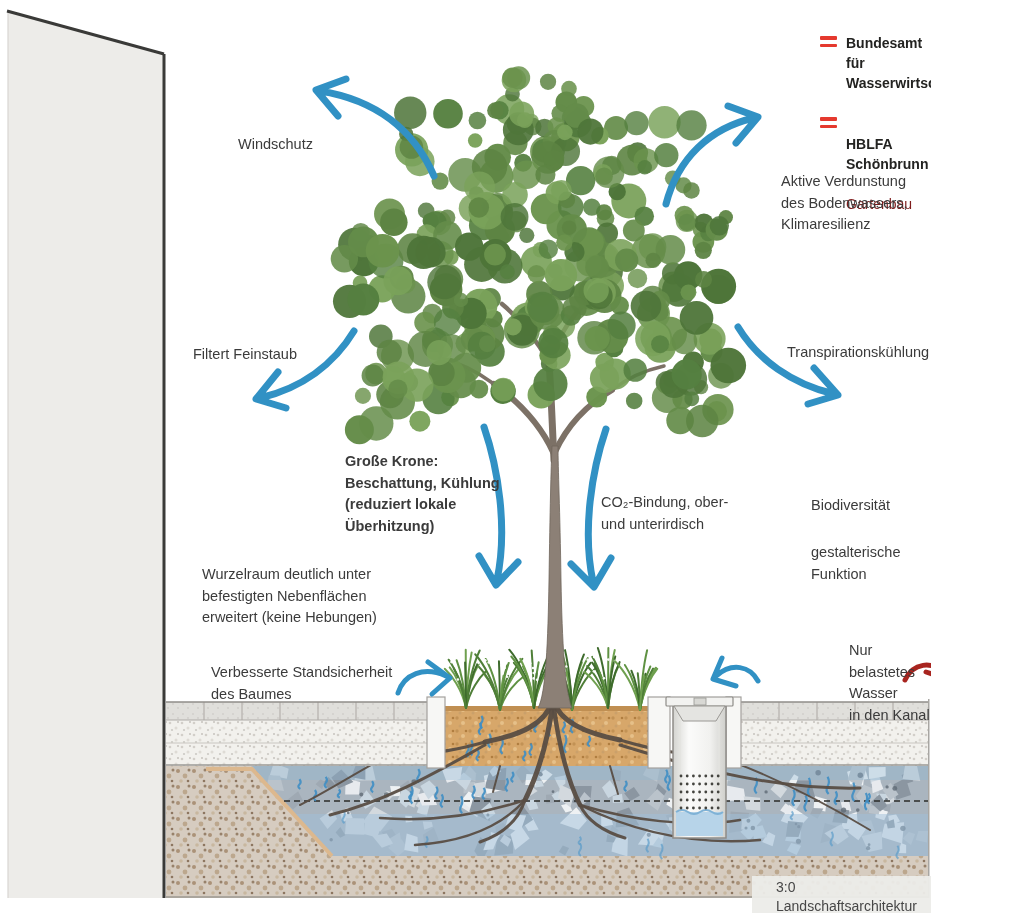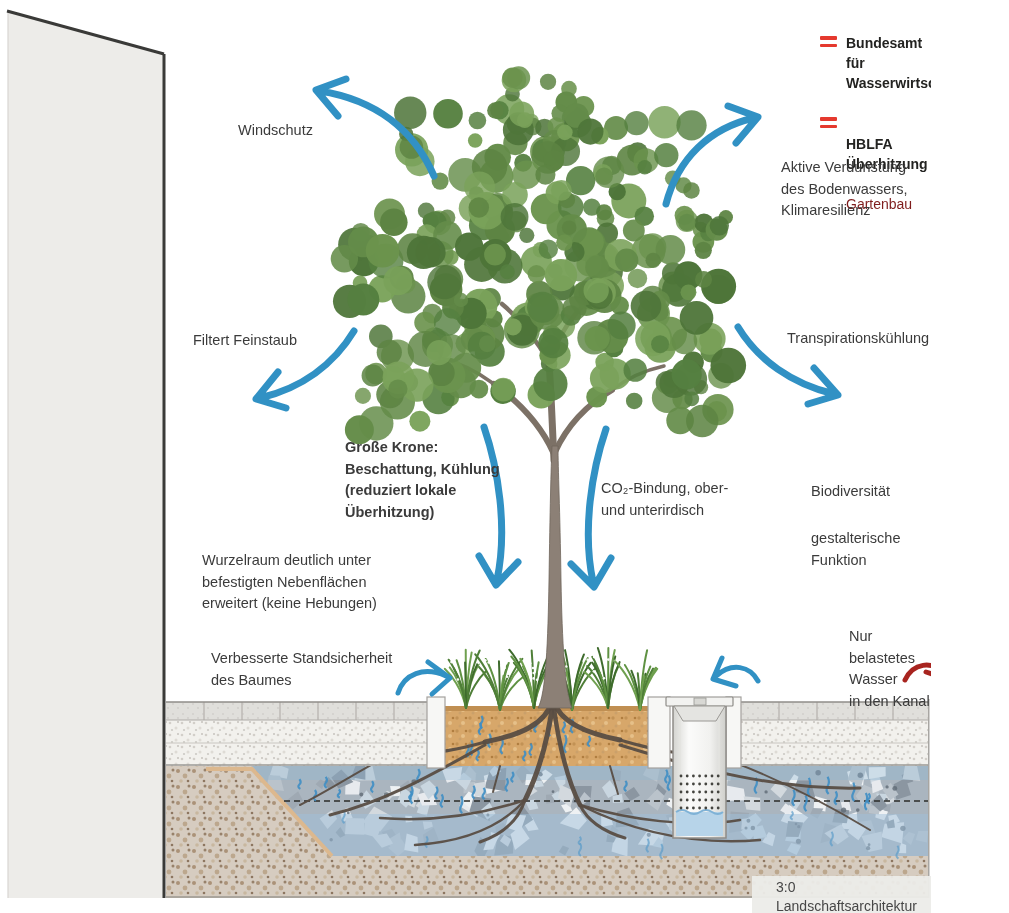--- a/index.html
+++ b/index.html
@@ -1,20 +1,20 @@
 <!DOCTYPE html>
 <html><head>
 <meta charset="utf-8">
 <style>
   html,body{margin:0;padding:0;background:#fff;}
   #canvas{position:relative;width:931px;height:913px;background:#fff;overflow:hidden;
           font-family:"Liberation Sans",sans-serif;}
   #illustration{position:absolute;left:0;top:0;z-index:0;}
   .label{position:absolute;z-index:2;font:14.5px/21.5px "Liberation Sans",sans-serif;
-         color:#3b3b3b;white-space:pre-line;}
+         color:#3b3b3b;white-space:pre-line;margin-top:14px;}
   .label.bold{font-weight:bold;}
   #logos{position:absolute;left:820px;top:33px;z-index:2;display:flex;flex-direction:column;gap:21px;}
   .logo-row{display:flex;align-items:flex-start;}
   .flag{display:inline-block;width:17px;height:12px;margin:3px 9px 0 0;}
   .flag i{display:block;width:17px;height:3.5px;background:#e5392e;border-radius:1px;margin-bottom:4px;}
   .logo-text{font:bold 14px/20px "Liberation Sans",sans-serif;color:#232321;white-space:pre-line;}
   .logo-sub{font:14px/20px "Liberation Sans",sans-serif;color:#7f1d1d;font-weight:normal;}
   #credit{position:absolute;left:752px;top:876px;z-index:2;background:rgba(236,236,233,0.95);
           padding:2px 10px 3px 24px;font:14px/19px "Liberation Sans",sans-serif;color:#474747;}
 </style>
@@ -887,21 +887,21 @@
         </span>
       <span class="logo-text">Bundesamt
 für Wasserwirtschaft</span>
     </div>
     <div class="logo-row">
       <span class="flag">
           <i></i>
           <i></i>
         </span>
       <span class="logo-text">
-        <span>HBLFA Überhitzung</span><br>
+        <span>HBLFA Schönbrunn</span><br>
         <span class="logo-sub">Gartenbau</span>
       </span>
     </div>
   </div>
 
   <div class="label" style="left:238px;top:120px">Windschutz</div>
   <div class="label" style="left:781px;top:157px">Aktive Verdunstung
 des Bodenwassers,
 Klimaresilienz</div>
   <div class="label" style="left:193px;top:330px">Filtert Feinstaub</div>

